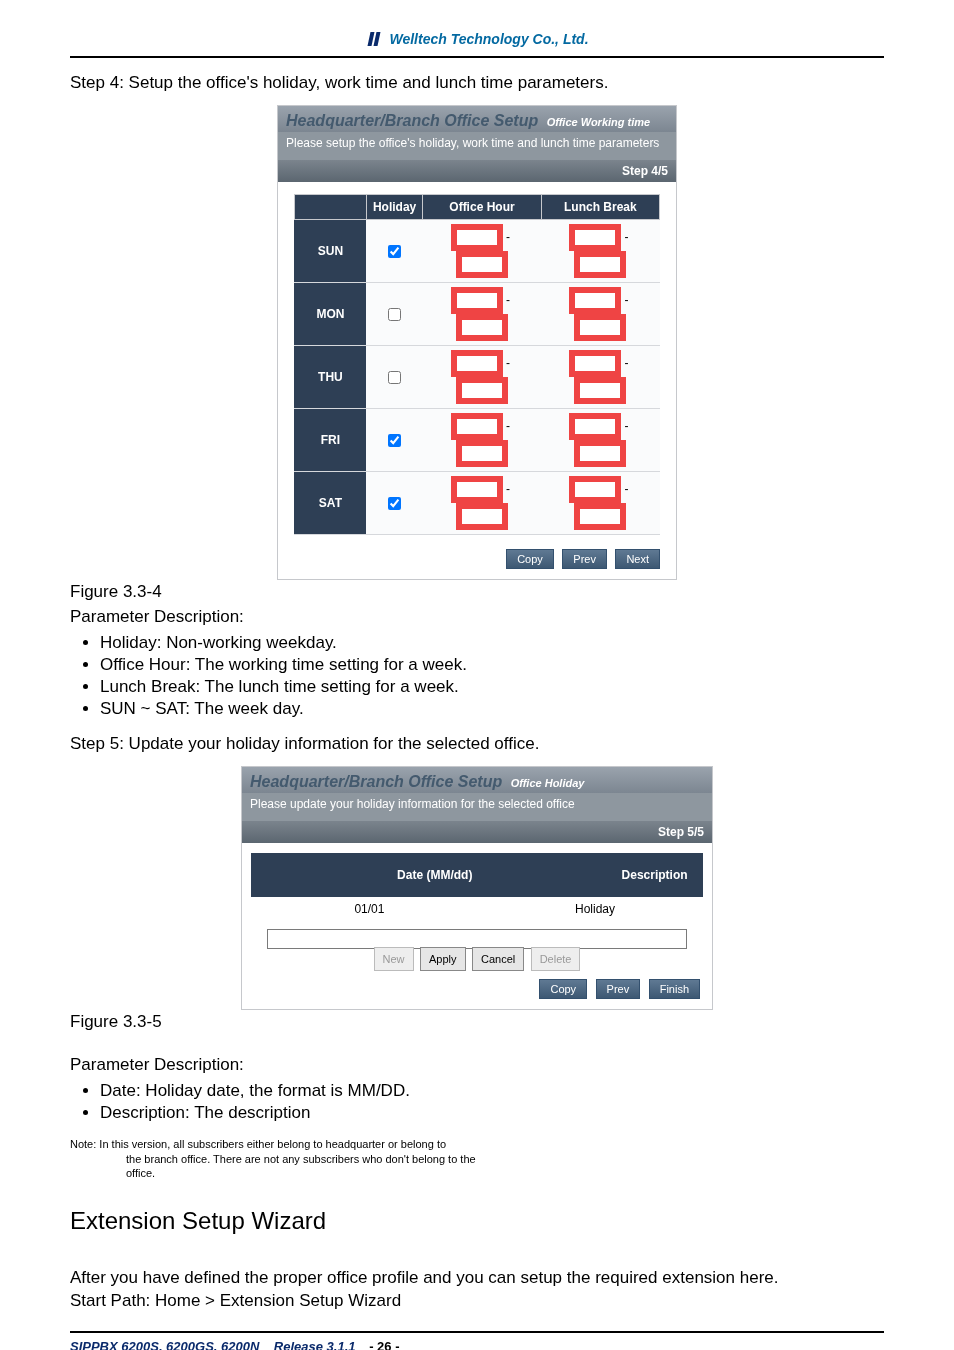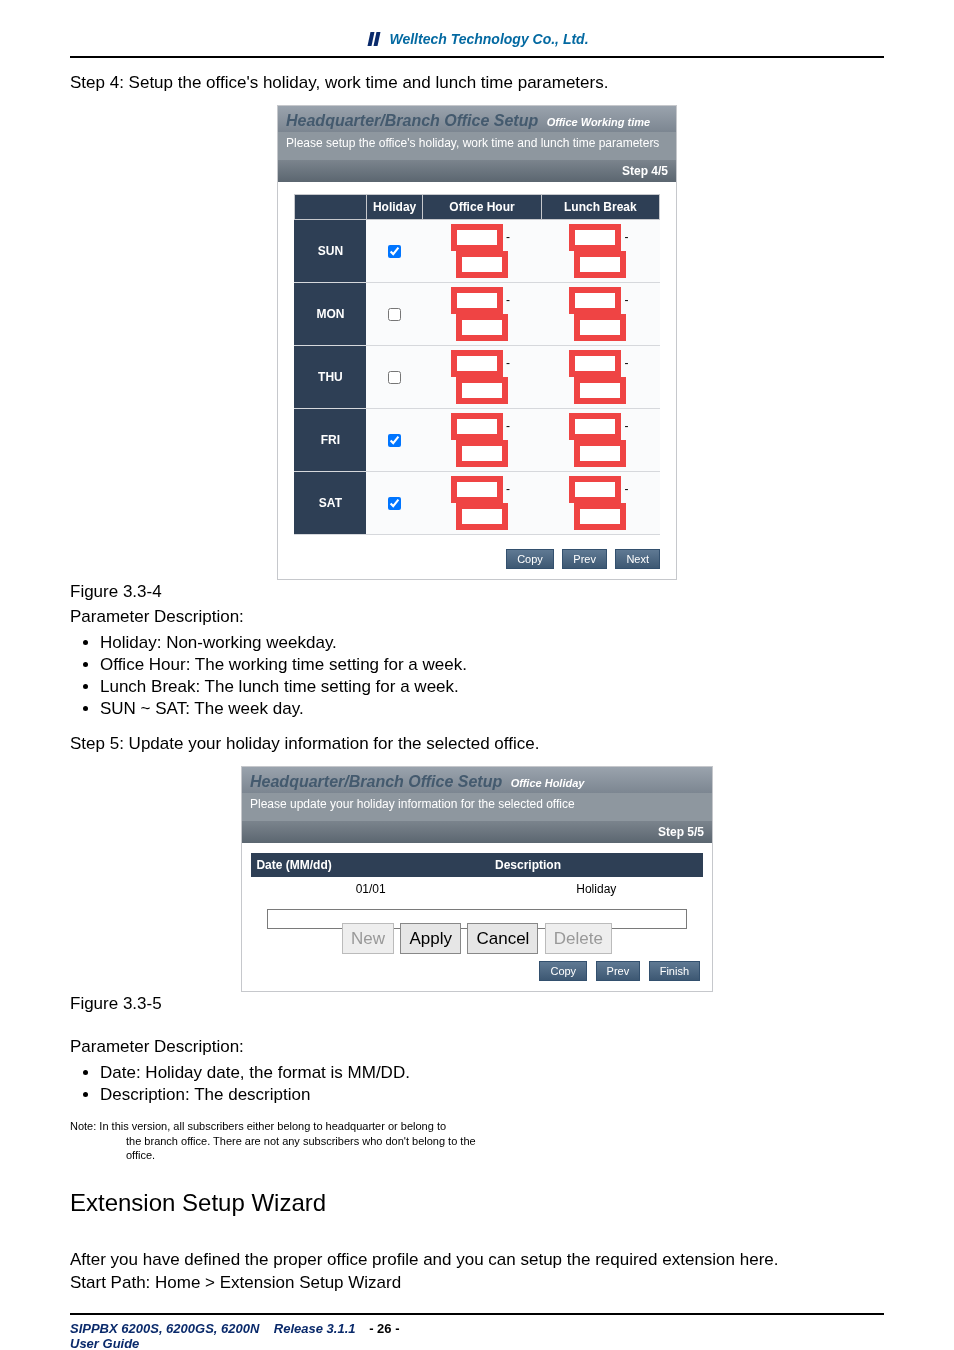--- a/index.html
+++ b/index.html
@@ -45,25 +45,25 @@
   .chk { width:13px; height:13px; vertical-align:middle; }
   .tinp { width:48px; font-size:11px; border:6px solid #ef4444; padding:1px 20px; font-family:monospace; }
   .dash { padding: 0 3px; }
   .btnrow4 { text-align:right; padding: 6px 16px 10px 0; }
   .btn { display:inline-block; font-size:11px; color:#fff; padding:3px 10px; border:1px solid #33506e; background: linear-gradient(#5f7993,#3d5873); margin-left:4px; cursor:pointer; }
 
   
   .panel5 { display:inline-block; width: 472px; border:1px solid #c6c8cc; text-align:left; }
   .panel5 .panel4-head, .panel5 .panel4-desc, .panel5 .panel4-step { }
   .tbl5 { width: 96%; margin: 10px auto 4px auto; border-collapse: collapse; font-size:12px; }
-  .tbl5 th { background:#2e3f55; color:#fff; padding:5px; font-weight:bold; text-align:left; }
+  .tbl5 th { background:#2e3f55; color:#fff; padding:15px; font-weight:bold; text-align:right; }
   .tbl5 td { padding:5px; text-align:center; background:#fff; }
   .editrow { text-align:center; padding: 4px 0 8px 0; }
   .editrow input[type=text] { width: 420px; border:1px solid #7a7a7a; font-size:12px; padding:2px; }
-  .sbtn { font-size:17px; padding:5px 8px; margin:16px 1px; border:1px solid #888; background:#e6e6e6; cursor:pointer; }
+  .sbtn { font-size:11px; padding:5px 8px; margin:16px 1px; border:1px solid #888; background:#e6e6e6; cursor:pointer; }
   .sbtn.disabled { color:#999; background:#eee; border-color:#bbb; }
   .btnrow5 { text-align:right; padding: 4px 12px 10px 0; }
 
   .footer { font-size: 13px; color:#0a2a6b; font-style:italic; font-weight:bold; }
   .footer .pg { color:#000; font-style:normal; font-weight:bold; margin-left:10px; }
 </style>
 </head>
 <body>
 
 

